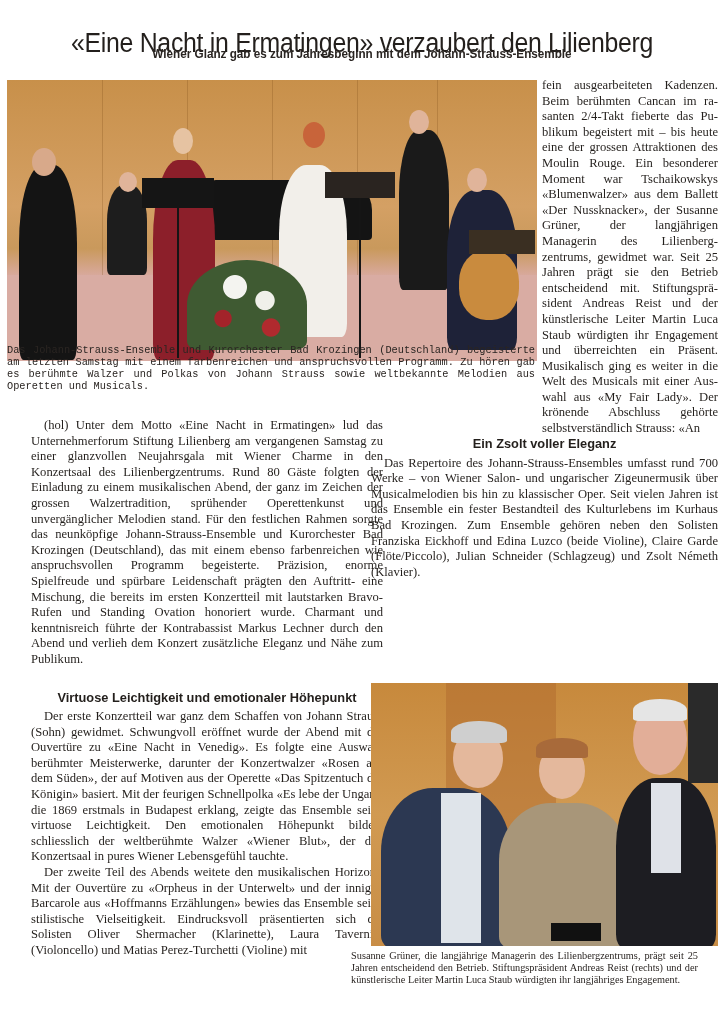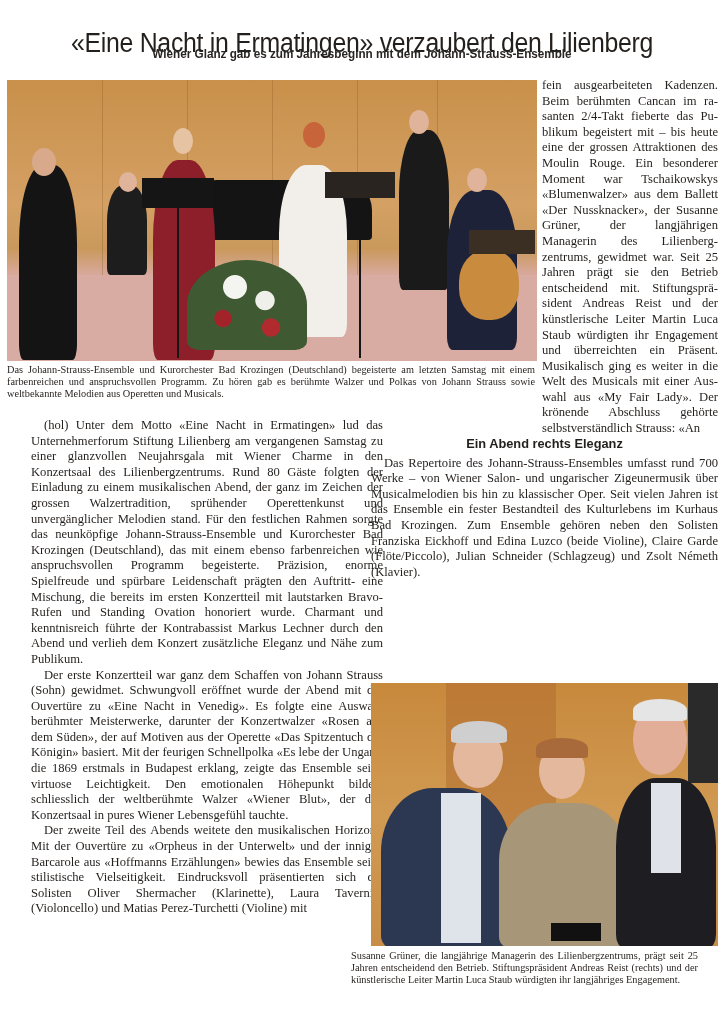--- a/index.html
+++ b/index.html
@@ -13,21 +13,21 @@
     transform:scaleX(0.9); transform-origin:center; color:#2a2522; }
 
   .photo { position:absolute; overflow:hidden; }
   .photo1 { left:7px; top:80px; width:530px; height:281px;
     background:linear-gradient(180deg,#c8904a 0%,#d4a064 45%,#c9995c 60%,#d9aaa0 70%,#dcb0a8 100%); }
   .photo2 { left:371px; top:683px; width:347px; height:263px;
     background:linear-gradient(180deg,#c7893c 0%,#d19a52 50%,#c88d46 100%); }
 
   .caption { position:absolute; font-family:"Liberation Serif", serif; font-size:10.3px; line-height:12px;
     text-align:justify; color:#2a2522; }
-  .cap1 { left:7px; top:364px; width:528px; }
+  .cap1 { left:7px; top:344px; width:528px;font-family:Liberation Mono, monospace; }
   .cap2 { left:351px; top:950px; width:347px; }
 
   .col { position:absolute; font-family:"Liberation Serif", serif; font-size:12.6px; line-height:15.6px;
     text-align:justify; color:#231f1c; hyphens:manual; }
   .col p { margin:0; text-indent:13px; }
   .col p.noindent { text-indent:0; }
   .colR-top { left:542px; top:78px; width:176px; }
   .colL { left:7px; top:418px; width:352px;margin-left:24px; }
   .colM { left:371px; top:422px; width:347px; }
 
@@ -91,26 +91,27 @@
   <div class="flowers"></div>
 </div>
 <div class="caption cap1">Das Johann-Strauss-Ensemble und Kurorchester Bad Krozingen (Deutschland) begeisterte am letzten Samstag mit einem farbenreichen und anspruchsvollen Programm. Zu hören gab es berühmte Walzer und Polkas von Johann Strauss sowie weltbekannte Melodien aus Operetten und Musicals.</div>
 
 <div class="col colR-top">
   <p class="noindent">fein ausgearbeiteten Kadenzen. Beim berühmten Cancan im ra­santen 2/4-Takt fieberte das Pu­blikum begeistert mit – bis heu­te eine der grossen Attraktionen des Moulin Rouge. Ein beson­derer Moment war Tschaikows­kys «Blumenwalzer» aus dem Ballett «Der Nussknacker», der Susanne Grüner, der langjähri­gen Managerin des Lilienberg­zentrums, gewidmet war. Seit 25 Jahren prägt sie den Betrieb entscheidend mit. Stiftungsprä­sident Andreas Reist und der künstlerische Leiter Martin Luca Staub würdigten ihr Engagement und überreichten ein Präsent. Musikalisch ging es weiter in die Welt des Musicals mit einer Aus­wahl aus «My Fair Lady». Der krönende Abschluss gehörte selbstverständlich Strauss: «An</p>
 </div>
 
 <div class="col colL">
   <p>(hol) Unter dem Motto «Eine Nacht in Ermatingen» lud das Unternehmerforum Stiftung Lilienberg am vergangenen Sams­tag zu einer glanzvollen Neujahrsgala mit Wiener Charme in den Konzertsaal des Lilienbergzentrums. Rund 80 Gäste folgten der Einladung zu einem musikalischen Abend, der ganz im Zei­chen der grossen Walzertradition, sprühender Operettenkunst und unvergänglicher Melodien stand. Für den festlichen Rah­men sorgte das neunköpfige Johann-Strauss-Ensemble und Kur­orchester Bad Krozingen (Deutschland), das mit einem ebenso farbenreichen wie anspruchsvollen Programm begeisterte. Prä­zision, enorme Spielfreude und spürbare Leidenschaft prägten den Auftritt- eine Mischung, die bereits im ersten Konzertteil mit lautstarken Bravo-Rufen und Standing Ovation honoriert wurde. Charmant und kenntnisreich führte der Kontrabassist Markus Lechner durch den Abend und verlieh dem Konzert zu­sätzliche Eleganz und Nähe zum Publikum.</p>
+  <div class="sechead">Virtuose Leichtigkeit und emotionaler Höhepunkt</div>
   <p>Der erste Konzertteil war ganz dem Schaffen von Johann Strauss (Sohn) gewidmet. Schwungvoll eröffnet wurde der Abend mit der Ouvertüre zu «Eine Nacht in Venedig». Es folg­te eine Auswahl berühmter Meisterwerke, darunter der Kon­zertwalzer «Rosen aus dem Süden», der auf Motiven aus der Operette «Das Spitzentuch der Königin» basiert. Mit der feuri­gen Schnellpolka «Es lebe der Ungar», die 1869 erstmals in Budapest erklang, zeigte das Ensemble seine virtuose Leich­tigkeit. Den emotionalen Höhepunkt bildete schliesslich der weltberühmte Walzer «Wiener Blut», der den Konzertsaal in pures Wiener Lebensgefühl tauchte.</p>
   <p>Der zweite Teil des Abends weitete den musikalischen Hori­zont: Mit der Ouvertüre zu «Orpheus in der Unterwelt» und der innigen Barcarole aus «Hoffmanns Erzählungen» bewies das Ensemble seine stilistische Vielseitigkeit. Eindrucksvoll präsen­tierten sich die Solisten Oliver Shermacher (Klarinette), Laura Tavernier (Violoncello) und Matias Perez-Turchetti (Violine) mit</p>
 </div>
 
 <div class="col colM">
-  <div class="sechead" style="margin-top:14px;">Ein Abend rechts Eleganz</div>
+  <div class="sechead" style="margin-top:14px;">Ein Zsolt voller Eleganz</div>
   <p>Das Repertoire des Johann-Strauss-Ensembles umfasst rund 700 Werke – von Wiener Salon- und ungarischer Zigeunermusik über Musicalmelodien bis hin zu klassischer Oper. Seit vielen Jahren ist das Ensemble ein fester Bestandteil des Kulturlebens im Kurhaus Bad Krozingen. Zum Ensemble gehören neben den Solisten Franziska Eickhoff und Edina Luzco (beide Violine), Claire Garde (Flöte/Piccolo), Julian Schneider (Schlagzeug) und Zsolt Németh (Klavier).</p>
 </div>
 
 <div class="photo photo2">
   <div style="position:absolute;left:75px;top:0;width:110px;height:263px;background:#b06a2e;opacity:0.5;"></div>
   <div style="position:absolute;right:0;top:0;width:30px;height:100px;background:#2a2a2a;"></div>
 
   <div class="person" style="left:10px;top:105px;width:130px;height:160px;background:#2c3852;"></div>
   <div style="position:absolute;left:70px;top:110px;width:40px;height:150px;background:#dfe4ea;"></div>
   <div class="head" style="left:82px;top:45px;width:50px;height:60px;background:#e4b89c;"></div>

